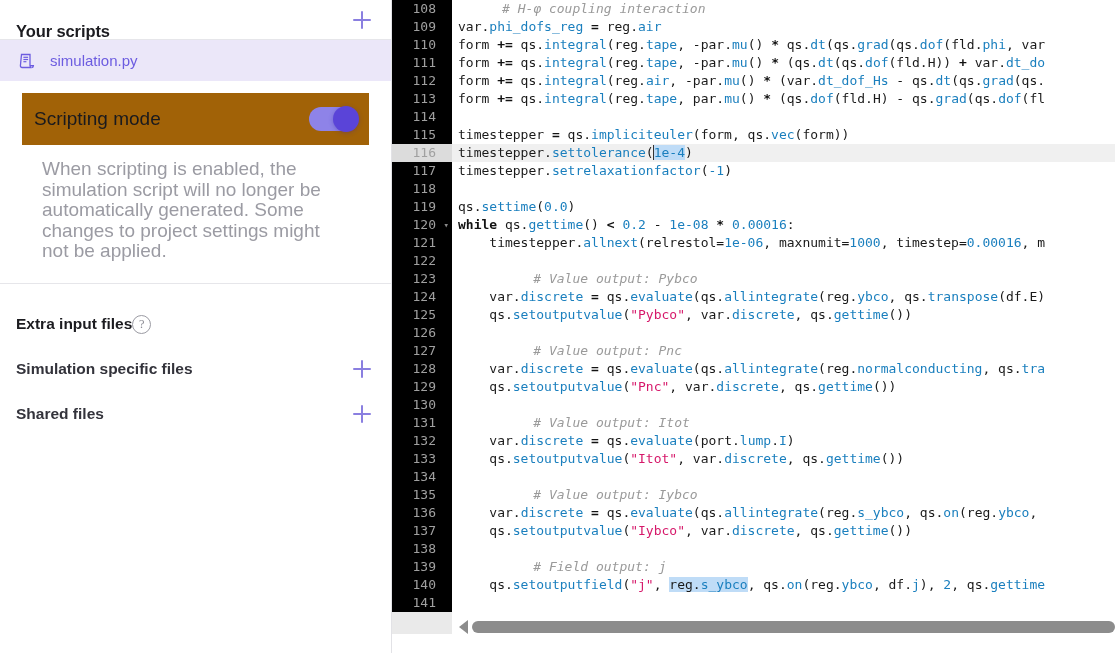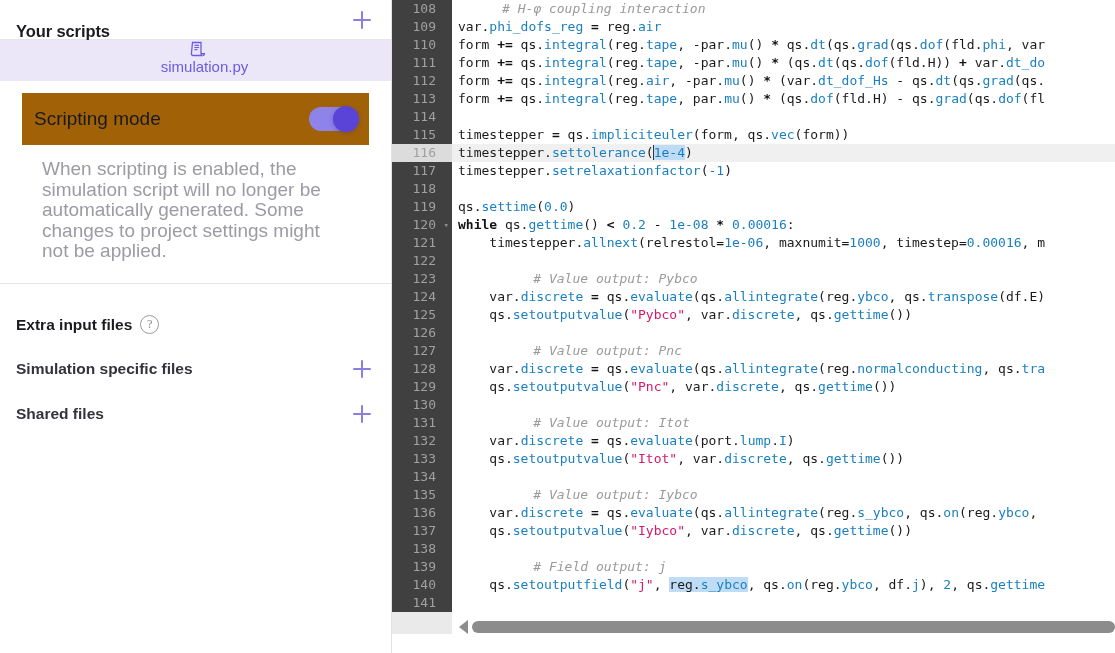--- a/index.html
+++ b/index.html
@@ -51,21 +51,20 @@
   .plus-btn::before { left: 4px; right: 4px; top: 12px; height: 2px; }
   .plus-btn::after { top: 4px; bottom: 4px; left: 12px; width: 2px; }
 
   .script-row {
     height: 41px;
     background: #ebe7f9;
     display: flex;
     align-items: center;
     padding-left: 18px;
     cursor: pointer;
-    flex-direction: column;
   }
   .script-row .doc-icon { width: 18px; height: 18px; flex: 0 0 18px; margin-right: 14px; }
   .script-row .fname {
     font-size: 15px;
     color: #6c5ce0;
   }
 
   .card-wrap { padding: 12px 22px 0 22px; }
   .script-card {
     background: #a16207;
@@ -111,21 +110,21 @@
     display: flex;
     align-items: center;
     justify-content: space-between;
   }
   .file-row .rlabel {
     font-size: 15.5px;
     font-weight: bold;
     color: #33333b;
   }
   .file-row.first .rlabel { color: #1c1c20; }
-  .file-row .left { display: flex; align-items: flex-end; gap: 8px; }
+  .file-row .left { display: flex; align-items: center; gap: 0; }
   .qmark {
     width: 19px; height: 19px;
     border-radius: 50%;
     border: 1.4px solid #9b9ba3;
     color: #8a8a92;
     font-size: 12.5px;
     line-height: 16px;
     text-align: center;
     font-family: "Liberation Serif", serif;
     cursor: pointer;
@@ -161,21 +160,21 @@
   }
   .crow.hl .ln { background: #dcdcdc; }
   .crow.hl .ctext { background: #f0f0f0; }
   .ln {
     width: 60px;
     flex: 0 0 60px;
     text-align: right;
     padding-right: 16px;
     color: #a0a0a0;
     font-size: 13px;
-    background: #404040;
+    background: #000000;
     position: relative;
     z-index: 2;
     user-select: none;
   }
   .ln .fold {
     position: absolute;
     right: 3px; top: 0;
     color: #8a8a8a;
     font-size: 9px;
   }

